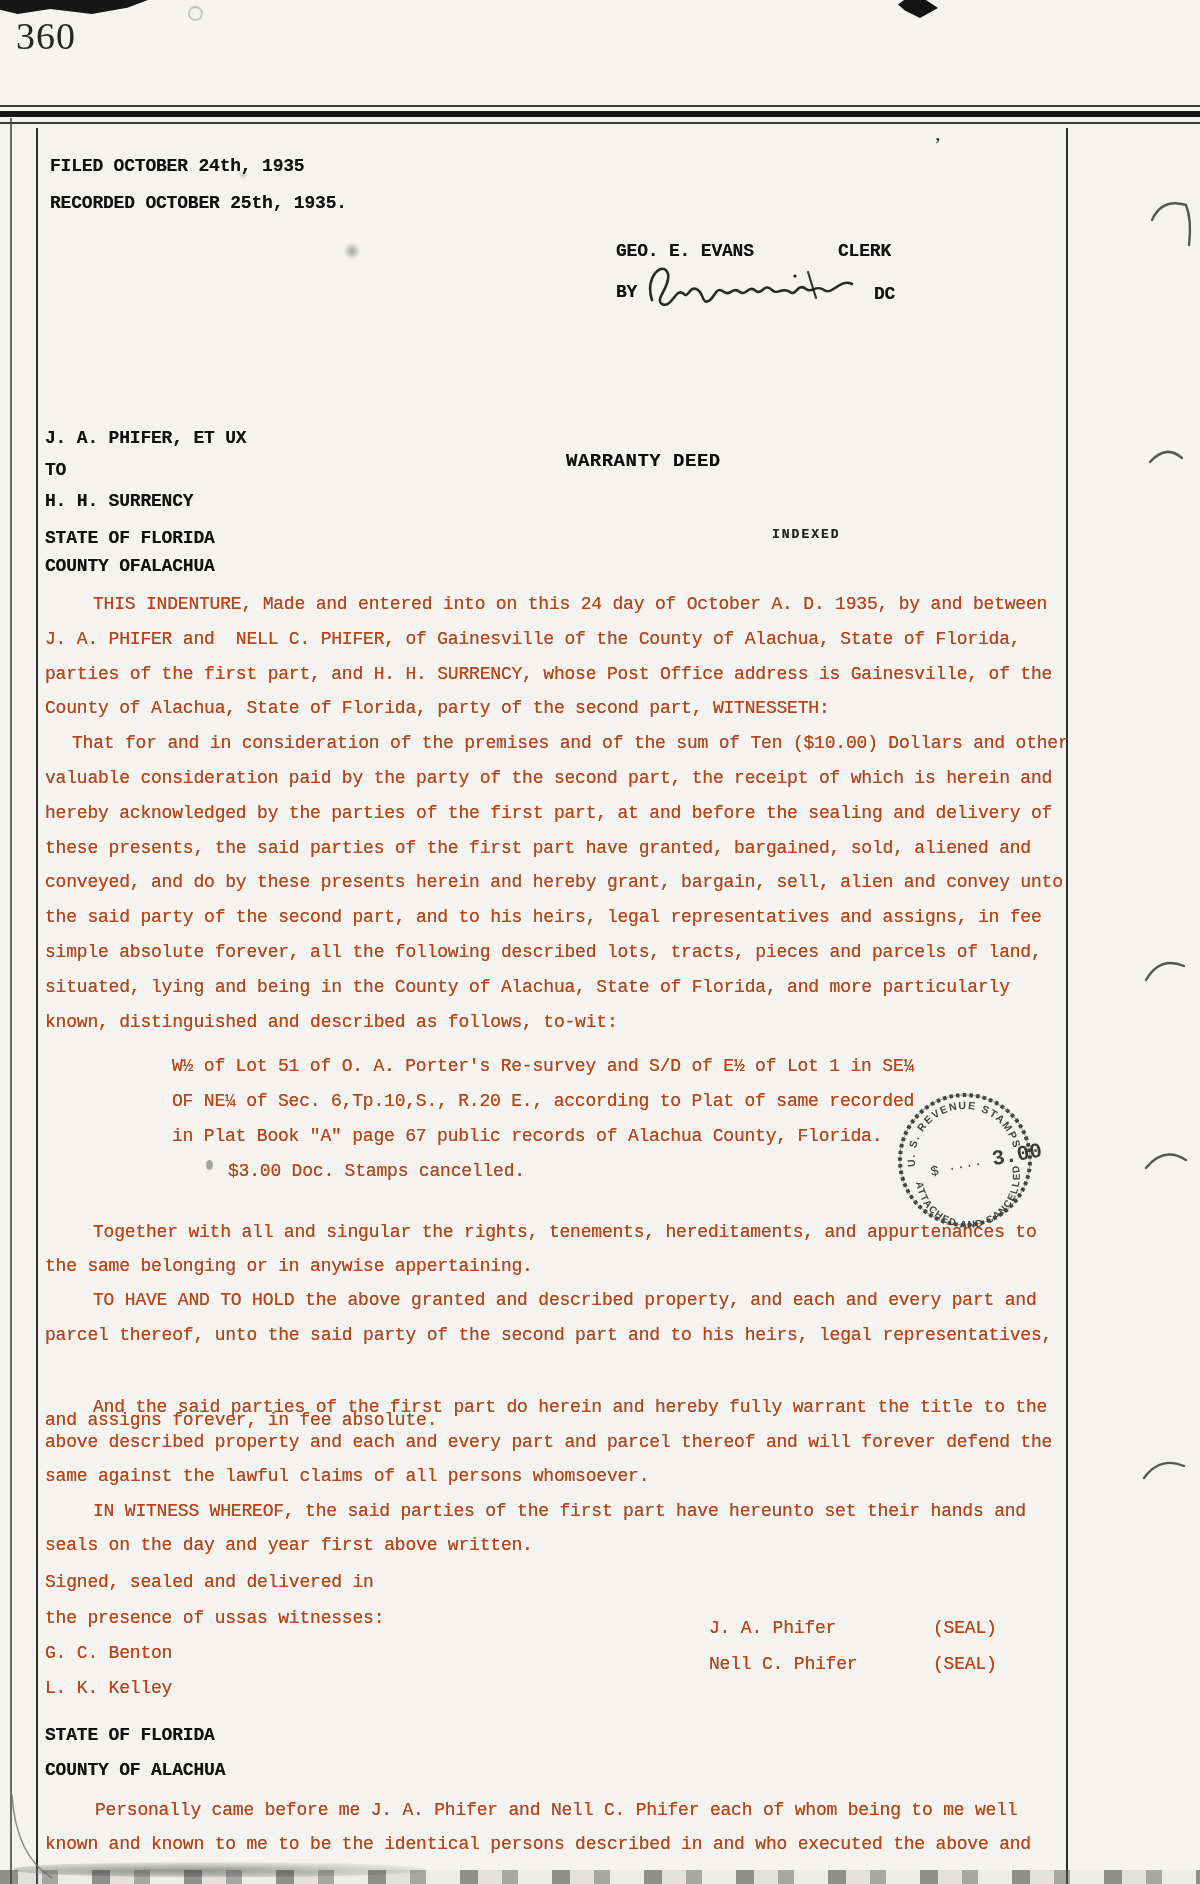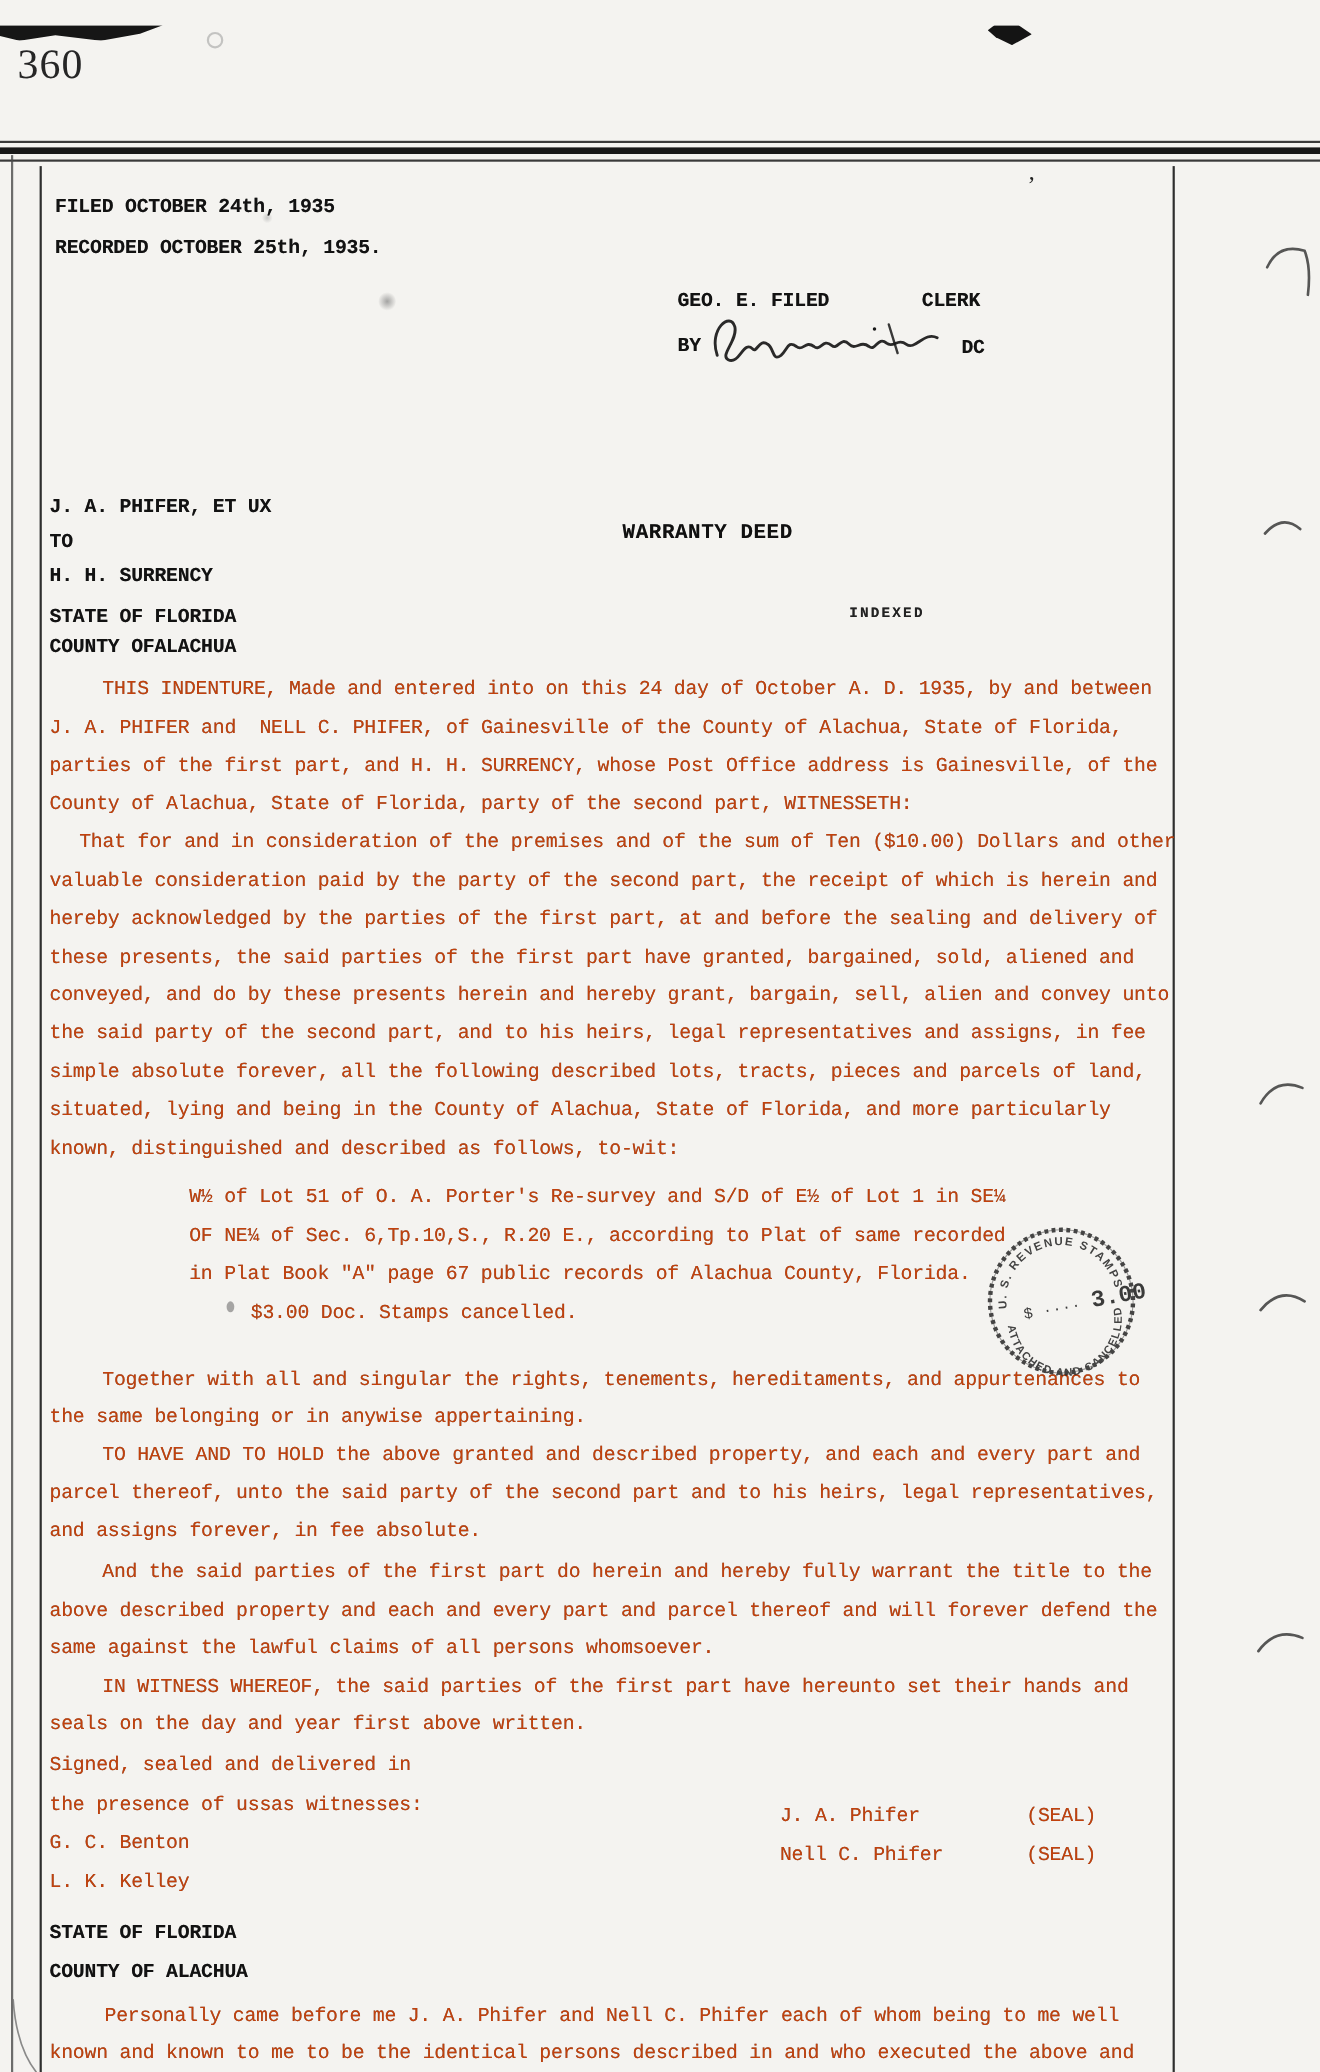--- a/index.html
+++ b/index.html
@@ -3,21 +3,21 @@
 <meta charset="utf-8">
 <style>
   html,body{margin:0;padding:0;}
   body{
     width:1200px;height:1884px;
     background:#f4f3f0;
     position:relative;
     overflow:hidden;
     font-family:"Liberation Sans", sans-serif;
   }
-  #page{position:absolute;inset:0;margin-top:23px;}
+  #page{position:absolute;inset:0;}
   
   .tl{
     position:absolute;
     font-family:"Liberation Mono","DejaVu Sans Mono",monospace;
     font-size:18px;
     letter-spacing:-0.2px;
     color:#c2410c;
     white-space:pre;
     text-shadow:0 0 .4px rgba(20,20,20,.55);
   }
@@ -99,21 +99,21 @@
 
   <div class="apostrophe">’</div>
 
   <div class="smudge sm1"></div>
   <div class="smudge sm2"></div>
   <div class="smudge sm3"></div>
 
   <div>
       <div class="tl b" style="left: 50px; top: 156px;">FILED OCTOBER 24th, 1935</div>
       <div class="tl b" style="left: 50px; top: 193px;">RECORDED OCTOBER 25th, 1935.</div>
-      <div class="tl b" style="left: 616px; top: 241px;">GEO. E. FILED</div>
+      <div class="tl b" style="left: 616px; top: 241px;">GEO. E. EVANS</div>
       <div class="tl b" style="left: 838px; top: 241px;">CLERK</div>
       <div class="tl b" style="left: 616px; top: 282px;">BY</div>
       <div class="tl b" style="left: 874px; top: 284px;">DC</div>
       <div class="tl b" style="left: 45px; top: 428px;">J. A. PHIFER, ET UX</div>
       <div class="tl b" style="left: 45px; top: 460px;">TO</div>
       <div class="tl wd" style="left: 566px; top: 450px;">WARRANTY DEED</div>
       <div class="tl b" style="left: 45px; top: 491px;">H. H. SURRENCY</div>
       <div class="tl b" style="left: 45px; top: 528px;">STATE OF FLORIDA</div>
       <div class="tl s" style="left: 772px; top: 527px;">INDEXED</div>
       <div class="tl b" style="left: 45px; top: 556px;">COUNTY OFALACHUA</div>
@@ -131,21 +131,21 @@
       <div class="tl" style="left: 45px; top: 977px;">situated, lying and being in the County of Alachua, State of Florida, and more particularly</div>
       <div class="tl" style="left: 45px; top: 1012px;">known, distinguished and described as follows, to-wit:</div>
       <div class="tl" style="left: 172px; top: 1056px;">W½ of Lot 51 of O. A. Porter's Re-survey and S/D of E½ of Lot 1 in SE¼</div>
       <div class="tl" style="left: 172px; top: 1091px;">OF NE¼ of Sec. 6,Tp.10,S., R.20 E., according to Plat of same recorded</div>
       <div class="tl" style="left: 172px; top: 1126px;">in Plat Book "A" page 67 public records of Alachua County, Florida.</div>
       <div class="tl" style="left: 228px; top: 1161px;">$3.00 Doc. Stamps cancelled.</div>
       <div class="tl" style="left: 93px; top: 1222px;">Together with all and singular the rights, tenements, hereditaments, and appurtenances to</div>
       <div class="tl" style="left: 45px; top: 1256px;">the same belonging or in anywise appertaining.</div>
       <div class="tl" style="left: 93px; top: 1290px;">TO HAVE AND TO HOLD the above granted and described property, and each and every part and</div>
       <div class="tl" style="left: 45px; top: 1325px;">parcel thereof, unto the said party of the second part and to his heirs, legal representatives,</div>
-      <div class="tl" style="left: 45px; top: 1359px; text-align: right;">and assigns forever, in fee absolute.</div>
+      <div class="tl" style="left: 45px; top: 1410px; text-align: right;">and assigns forever, in fee absolute.</div>
       <div class="tl" style="left: 93px; top: 1397px;">And the said parties of the first part do herein and hereby fully warrant the title to the</div>
       <div class="tl" style="left: 45px; top: 1432px;">above described property and each and every part and parcel thereof and will forever defend the</div>
       <div class="tl" style="left: 45px; top: 1466px;">same against the lawful claims of all persons whomsoever.</div>
       <div class="tl" style="left: 93px; top: 1501px;">IN WITNESS WHEREOF, the said parties of the first part have hereunto set their hands and</div>
       <div class="tl" style="left: 45px; top: 1535px;">seals on the day and year first above written.</div>
       <div class="tl" style="left: 45px; top: 1572px;">Signed, sealed and delivered in</div>
       <div class="tl" style="left: 45px; top: 1608px;">the presence of ussas witnesses:</div>
       <div class="tl" style="left: 709px; top: 1618px;">J. A. Phifer</div>
       <div class="tl" style="left: 933px; top: 1618px;">(SEAL)</div>
       <div class="tl" style="left: 45px; top: 1643px;">G. C. Benton</div>

